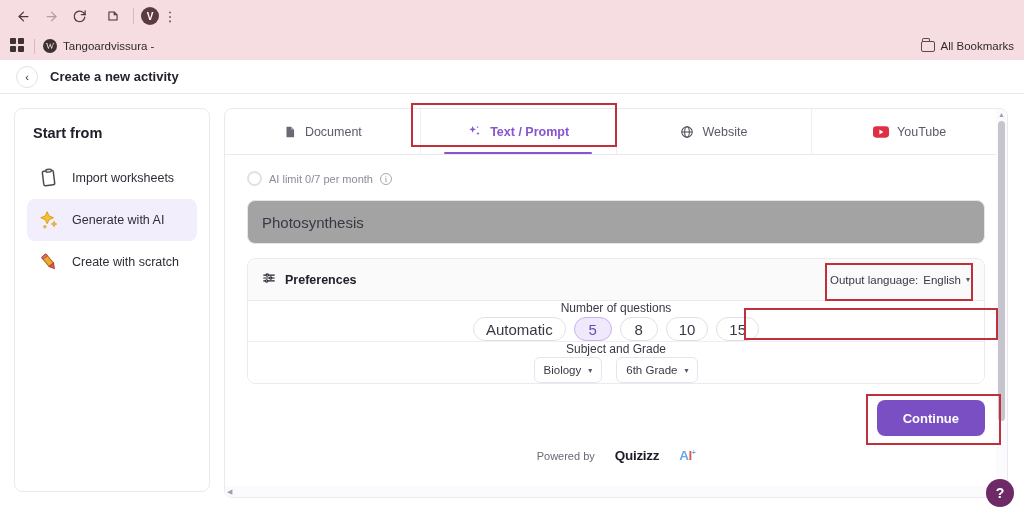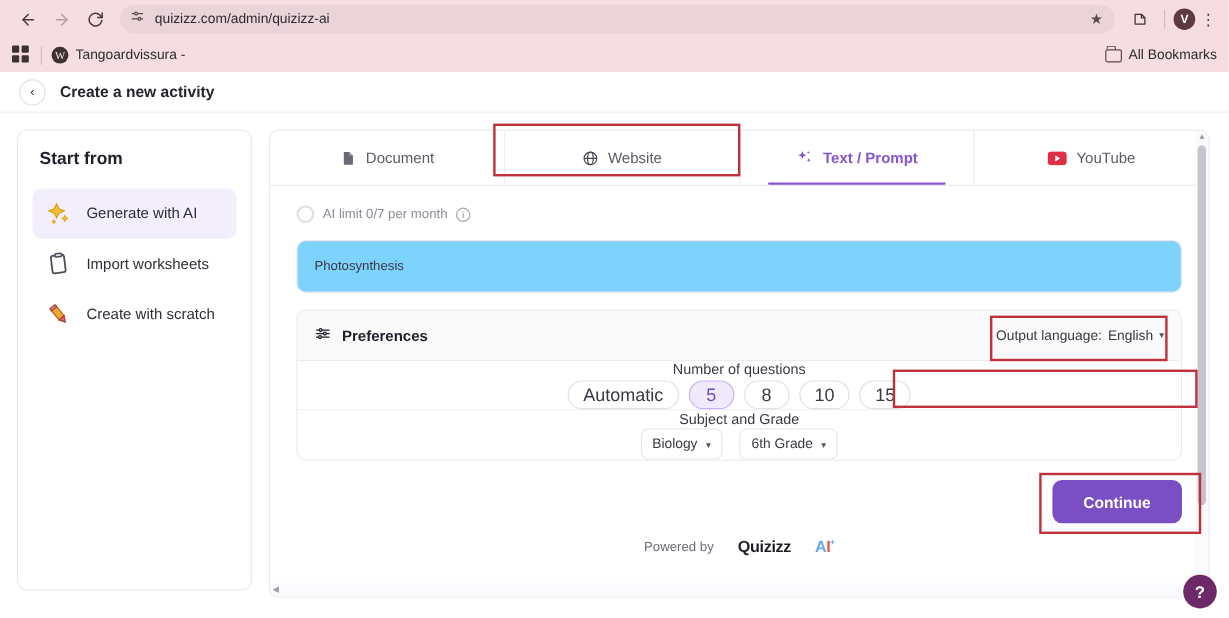--- a/index.html
+++ b/index.html
@@ -97,21 +97,21 @@
   .row-top { display: flex; align-items: center; justify-content: space-between; margin-bottom: 14px; }
   .prompt-label { font-size: 12.8px; font-weight: bold; color: #22202a; }
   .limit { display: flex; align-items: center; gap: 7px; font-size: 11px; color: #8d8b97; }
   .ring { width: 15px; height: 15px; border-radius: 50%; border: 2px solid #e2e0e8; }
   .info-ico {
     width: 12px; height: 12px; border-radius: 50%; border: 1px solid #a9a7b2; color: #8d8b97;
     font-size: 8.5px; display: flex; align-items: center; justify-content: center; font-family: "Liberation Serif", serif;
   }
   .topic-box {
     border: 1px solid #e6e4ec; border-radius: 8px; height: 44px; display: flex; align-items: center;
-    padding: 0 14px; font-size: 11px; color: #3a3844; background: #7dd3fc; margin-bottom: 14px;
+    padding: 0 14px; font-size: 15px; color: #3a3844; background: #a3a3a3; margin-bottom: 14px;
   }
 
   .pref-block { border: 1px solid #eceaf0; border-radius: 8px; overflow: hidden; }
   .pref-head {
     background: #fafafb; height: 42px; display: flex; align-items: center; justify-content: space-between;
     padding: 0 14px; border-bottom: 1px solid #eceaf0;
   }
   .pref-title { display: flex; align-items: center; gap: 9px; font-size: 12.5px; font-weight: bold; color: #22202a; }
   .lang-ctl { font-size: 11.5px; color: #3a3844; display: flex; align-items: center; gap: 5px; white-space: nowrap; }
   .lang-ctl b { font-weight: normal; }
@@ -184,32 +184,20 @@
             <line x1="5" y1="12" x2="19" y2="12"></line>
             <polyline points="12 5 19 12 12 19"></polyline>
           </svg>
       </div>
       <div class="nav-btn">
         <svg width="15" height="15" viewBox="0 0 24 24" fill="none" stroke="#4a3a3e" stroke-width="2" stroke-linecap="round" stroke-linejoin="round">
             <polyline points="21 3 21 9 15 9"></polyline>
             <path d="M20.5 13a8.5 8.5 0 1 1-2.3-7.2L21 9"></path>
           </svg>
       </div>
-      <div class="omnibox">
-        <span>
-          <svg width="13" height="13" viewBox="0 0 24 24" fill="none" stroke="#5a4a4e" stroke-width="2" stroke-linecap="round">
-              <line x1="4" y1="8" x2="20" y2="8"></line>
-              <line x1="4" y1="16" x2="20" y2="16"></line>
-              <circle cx="10" cy="8" r="2.2" fill="#f6dde2"></circle>
-              <circle cx="15" cy="16" r="2.2" fill="#f6dde2"></circle>
-            </svg>
-        </span>
-        <span class="omni-url">quizizz.com/admin/quizizz-ai</span>
-        <span class="omni-star">★</span>
-      </div>
       <div class="chrome-right">
         <div class="nav-btn">
           <svg width="14" height="14" viewBox="0 0 24 24" fill="none" stroke="#3d3133" stroke-width="1.8" stroke-linejoin="round">
               <path d="M5 5h9l5 5v9H5z"></path>
               <path d="M14 5v5h5"></path>
             </svg>
         </div>
         <div class="chrome-sep"></div>
         <div class="avatar-v">V</div>
         <div class="kebab">⋮</div>
@@ -236,40 +224,40 @@
 
   <div class="app-header">
     <div class="back-btn">‹</div>
     <div class="page-title">Create a new activity</div>
   </div>
 
   <div class="app-body">
 
     <div class="sidebar">
       <h2>Start from</h2>
+
+      <div class="side-item">
+        <span class="side-ico">
+          <svg width="22" height="22" viewBox="0 0 24 24">
+              <rect x="5.5" y="4" width="12" height="16" rx="2" fill="#fff" stroke="#4b4954" stroke-width="1.6" transform="rotate(-7 11.5 12)"></rect>
+              <rect x="8.5" y="2.5" width="6" height="3" rx="1.3" fill="#e8e6ee" stroke="#4b4954" stroke-width="1.4" transform="rotate(-7 11.5 4)"></rect>
+            </svg>
+        </span>
+        <span>Import worksheets</span>
+      </div>
 
       <div class="side-item sel">
         <span class="side-ico">
           <svg width="22" height="22" viewBox="0 0 24 24">
               <path d="M10 3l2.1 4.6L17 9.5l-4.9 2.1L10 16l-2.1-4.4L3 9.5l4.9-1.9z" fill="#f5c033" stroke="#d99a12" stroke-width="1"></path>
               <path d="M17.5 13.5l.9 2 2 .9-2 .9-.9 2-.9-2-2-.9 2-.9z" fill="#f5c033" stroke="#d99a12" stroke-width=".8"></path>
               <path d="M7.5 17.5l.6 1.3 1.3.6-1.3.6-.6 1.3-.6-1.3-1.3-.6 1.3-.6z" fill="#f5c033" stroke="#d99a12" stroke-width=".7"></path>
             </svg>
         </span>
         <span>Generate with AI</span>
-      </div>
-
-      <div class="side-item">
-        <span class="side-ico">
-          <svg width="22" height="22" viewBox="0 0 24 24">
-              <rect x="5.5" y="4" width="12" height="16" rx="2" fill="#fff" stroke="#4b4954" stroke-width="1.6" transform="rotate(-7 11.5 12)"></rect>
-              <rect x="8.5" y="2.5" width="6" height="3" rx="1.3" fill="#e8e6ee" stroke="#4b4954" stroke-width="1.4" transform="rotate(-7 11.5 4)"></rect>
-            </svg>
-        </span>
-        <span>Import worksheets</span>
       </div>
 
       <div class="side-item">
         <span class="side-ico">
           <svg width="22" height="22" viewBox="0 0 24 24">
               <g transform="rotate(-40 12 12)">
                 <rect x="9" y="3" width="6" height="13" rx="1" fill="#f0a830" stroke="#b96f1e" stroke-width="1.2"></rect>
                 <path d="M9 16h6l-3 5z" fill="#e6635b" stroke="#b03e38" stroke-width="1.2"></path>
                 <rect x="9" y="3" width="6" height="2.5" fill="#d9808a" stroke="#b03e38" stroke-width="1"></rect>
               </g>
@@ -284,39 +272,39 @@
       <div class="tabs">
         <div class="tab">
           <span class="tab-ico">
             <svg width="14" height="14" viewBox="0 0 24 24">
                 <path d="M6 3h8l5 5v13H6z" fill="#6b6975"></path>
                 <path d="M14 3v5h5" fill="#a9a7b2"></path>
               </svg>
           </span>
           <span>Document</span>
         </div>
+        <div class="tab active">
+          <span class="tab-ico">
+            <svg width="15" height="15" viewBox="0 0 24 24">
+                <path d="M9 3l1.6 4L14.5 8.5l-3.9 1.5L9 14l-1.6-4L3.5 8.5 7.4 7z" fill="#8854d0"></path>
+                <path d="M17.5 12.5l.8 1.9 1.9.8-1.9.8-.8 1.9-.8-1.9-1.9-.8 1.9-.8z" fill="#8854d0"></path>
+                <path d="M17 3l.55 1.35L18.9 4.9l-1.35.55L17 6.8l-.55-1.35L15.1 4.9l1.35-.55z" fill="#8854d0"></path>
+              </svg>
+          </span>
+          <span>Text / Prompt</span>
+        </div>
         <div class="tab">
           <span class="tab-ico">
             <svg width="14" height="14" viewBox="0 0 24 24" fill="none" stroke="#4b4954" stroke-width="1.8">
                 <circle cx="12" cy="12" r="9"></circle>
                 <ellipse cx="12" cy="12" rx="4" ry="9"></ellipse>
                 <line x1="3" y1="12" x2="21" y2="12"></line>
               </svg>
           </span>
           <span>Website</span>
-        </div>
-        <div class="tab active">
-          <span class="tab-ico">
-            <svg width="15" height="15" viewBox="0 0 24 24">
-                <path d="M9 3l1.6 4L14.5 8.5l-3.9 1.5L9 14l-1.6-4L3.5 8.5 7.4 7z" fill="#8854d0"></path>
-                <path d="M17.5 12.5l.8 1.9 1.9.8-1.9.8-.8 1.9-.8-1.9-1.9-.8 1.9-.8z" fill="#8854d0"></path>
-                <path d="M17 3l.55 1.35L18.9 4.9l-1.35.55L17 6.8l-.55-1.35L15.1 4.9l1.35-.55z" fill="#8854d0"></path>
-              </svg>
-          </span>
-          <span>Text / Prompt</span>
         </div>
         <div class="tab">
           <span class="tab-ico">
             <svg width="16" height="12" viewBox="0 0 24 17">
                 <rect width="24" height="17" rx="5" fill="#e02f44"></rect>
                 <path d="M9.6 4.6l6 3.9-6 3.9z" fill="#fff"></path>
               </svg>
           </span>
           <span>YouTube</span>
         </div>

